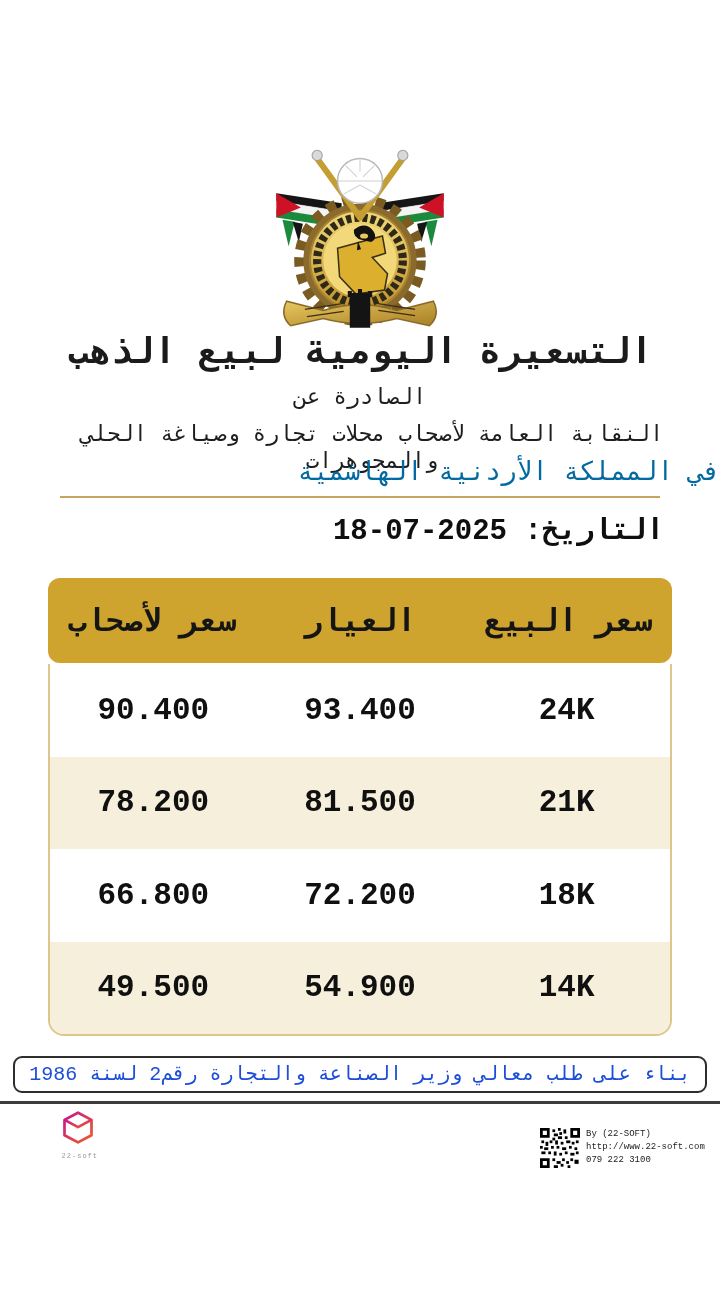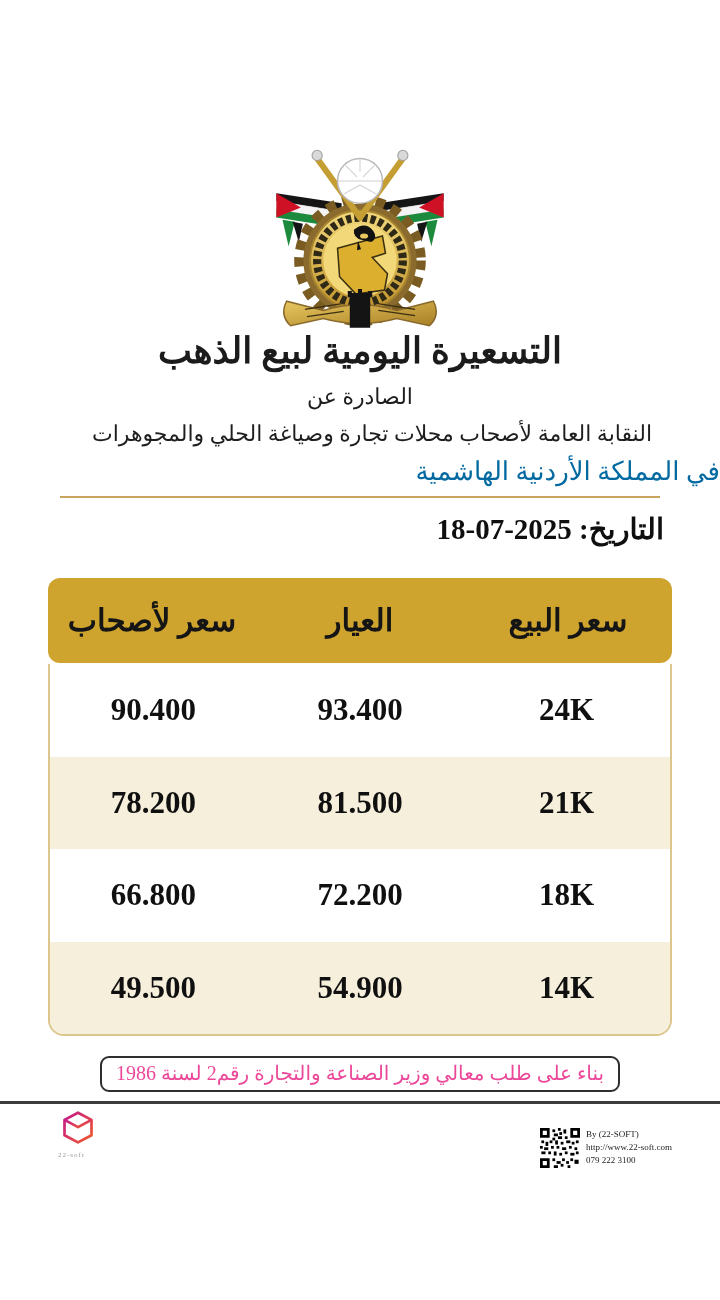--- a/index.html
+++ b/index.html
@@ -1,18 +1,18 @@
 <!DOCTYPE html>
 <html lang="ar"><head>
 <meta charset="utf-8">
 <style>
   html,body{margin:0;padding:0;background:#ffffff;}
   .canvas{
     position:relative;width:720px;height:1272px;margin:0 auto;
-    background:#ffffff;font-family:Liberation Serif, serif;overflow:hidden;
+    background:#ffffff;font-family:Liberation Mono, monospace;overflow:hidden;
   }
   
   .emblem{position:absolute;left:258px;top:140px;width:204px;height:194px;}
   
   .title{position:absolute;top:330px;left:0;width:100%;text-align:center;
          font-size:36px;font-weight:700;color:#1b1b1b;direction:rtl;}
   .sub1{position:absolute;top:384px;left:0;width:100%;text-align:center;
         font-size:22px;color:#1e1e1e;direction:rtl;}
   .sub2{position:absolute;top:421px;left:12px;width:100%;text-align:center;
         font-size:22px;color:#1e1e1e;direction:rtl;}
@@ -33,24 +33,24 @@
   .tbody{position:absolute;top:664px;left:48px;width:624px;height:372px;
          box-sizing:border-box;border:2px solid #DCC68C;border-top:none;
          border-radius:0 0 16px 16px;overflow:hidden;display:grid;
          grid-template-rows:1fr 1fr 1fr 1fr;background:#ffffff;}
   .trow{display:grid;grid-template-columns:1fr 1fr 1fr;direction:rtl;
         align-items:center;text-align:center;font-size:31px;font-weight:800;color:#101010;}
   .trow.alt{background:#F6EFDC;}
   
   .note{position:absolute;top:1056px;left:0;width:100%;text-align:center;}
   .note-box{display:inline-block;border:2px solid #2e2e2e;border-radius:9px;
-            padding:3px 14px 5px;font-size:20px;color:#ec4899;direction:rtl;}
+            padding:3px 14px 5px;font-size:20px;color:#1d4ed8;direction:rtl;}
   
   .footer-divider{position:absolute;top:1101px;left:0;width:720px;height:3px;background:#3c3c3c;}
-  .footer-cube{position:absolute;left:58px;top:1110px;width:48px;text-align:left;}
+  .footer-cube{position:absolute;left:50px;top:1110px;width:48px;text-align:right;}
   .cube-label{font-size:7px;color:#9a9a9a;letter-spacing:1px;margin-top:1px;}
   .footer-brand{position:absolute;left:540px;top:1108px;display:flex;gap:6px;align-items:flex-start;margin-top:20px;}
   .qr{width:40px;height:40px;}
   .brand-lines{font-size:9px;color:#1d1d1d;line-height:1.45;white-space:nowrap;}
 </style>
 </head>
 <body>
 
 <div class="canvas">
 

